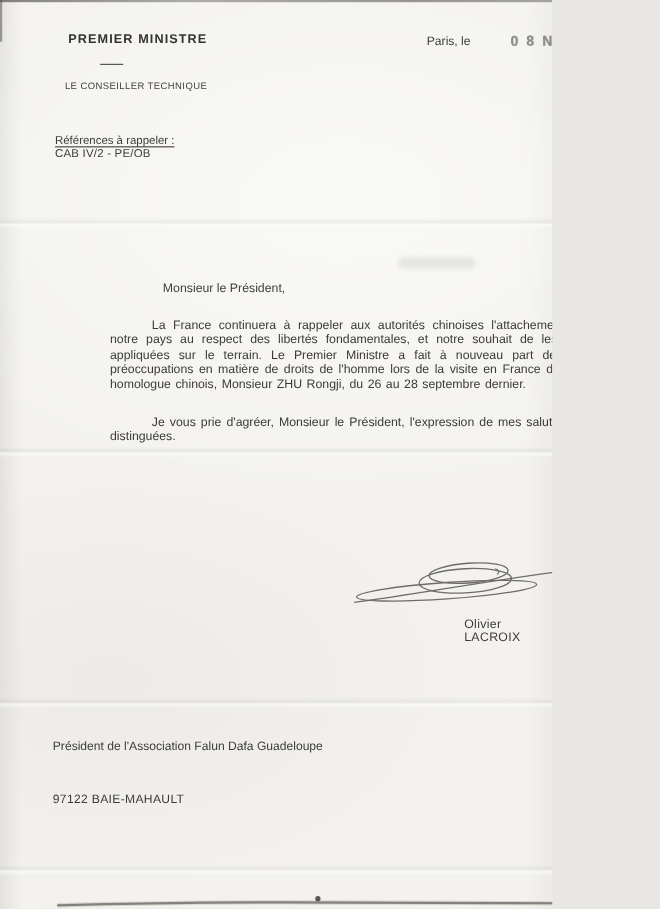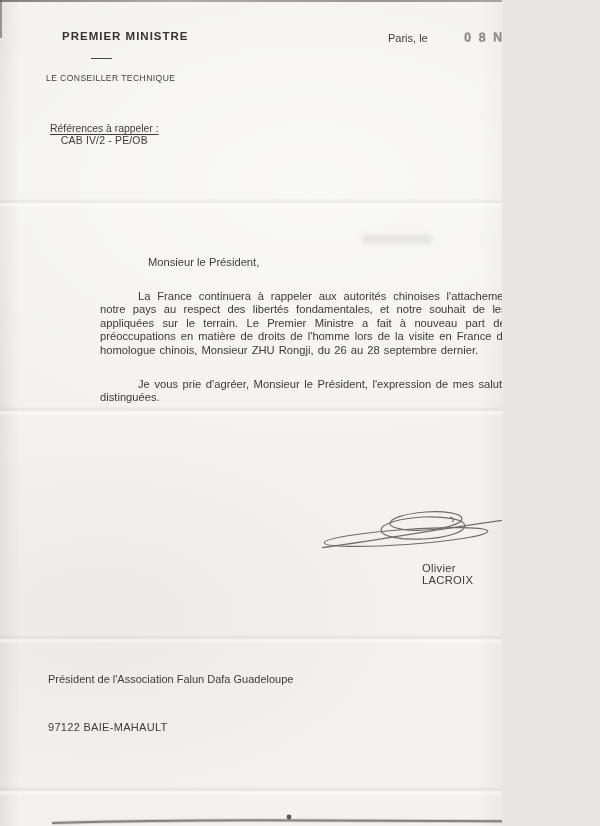--- a/index.html
+++ b/index.html
@@ -50,36 +50,36 @@
   
   .ministry {
     position: absolute; left: 62px; top: 30px;
     font-size: 11.5px; font-weight: bold; letter-spacing: 1px; color: #34332f;
   }
   .lh-divider {
     position: absolute; left: 91px; top: 58px; width: 21px; height: 0;
     border-top: 1.6px solid #47463f;
   }
   .office {
-    position: absolute; left: 46px; top: 73px;
+    position: absolute; left: 59px; top: 73px;
     font-size: 8.6px; letter-spacing: 0.4px; color: #403f3b;
   }
   .dateline {
     position: absolute; left: 388px; top: 32px;
     font-size: 11px; color: #3d3c38;
   }
   .stamp {
     position: absolute; left: 464px; top: 30px;
     font-size: 12.5px; font-weight: 600; letter-spacing: 2px;
     color: #8d8c89;
     transform: rotate(-0.6deg) scaleY(1.06);
     text-shadow: 0.7px 0 0 rgba(141,140,137,0.55);
     white-space: nowrap;
   }
-  .refs { position: absolute; left: 50px; top: 123px; font-size: 10.4px; color: #3d3c38; text-align: center; }
+  .refs { position: absolute; left: 50px; top: 123px; font-size: 10.4px; color: #3d3c38; }
   .refs-label { text-decoration: underline; text-underline-offset: 2px; margin-bottom: 1px; }
   .refs-value { letter-spacing: 0.2px; }
 
   
   .body-block { position: absolute; left: 100px; top: 256px; width: 432px; }
   .salutation {
     margin: 0 0 20px 48px;
     font-size: 11.2px; line-height: 13.6px;
   }
   .para {

